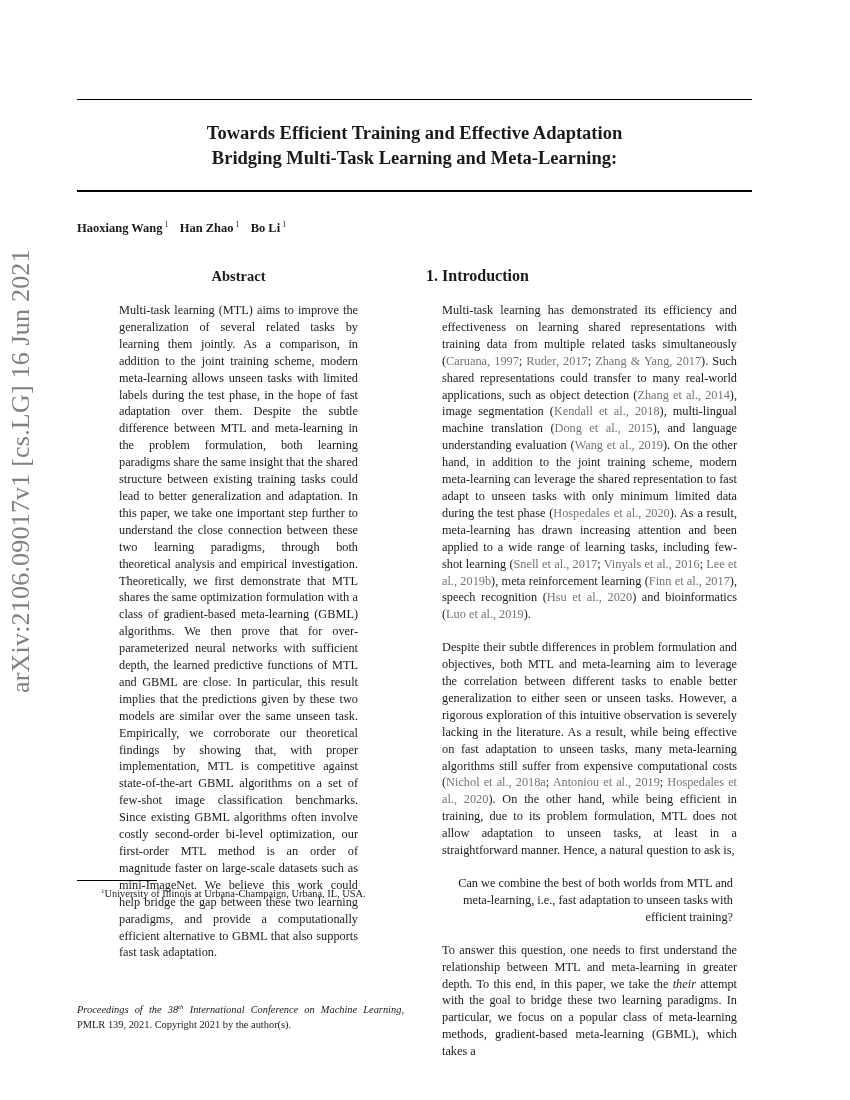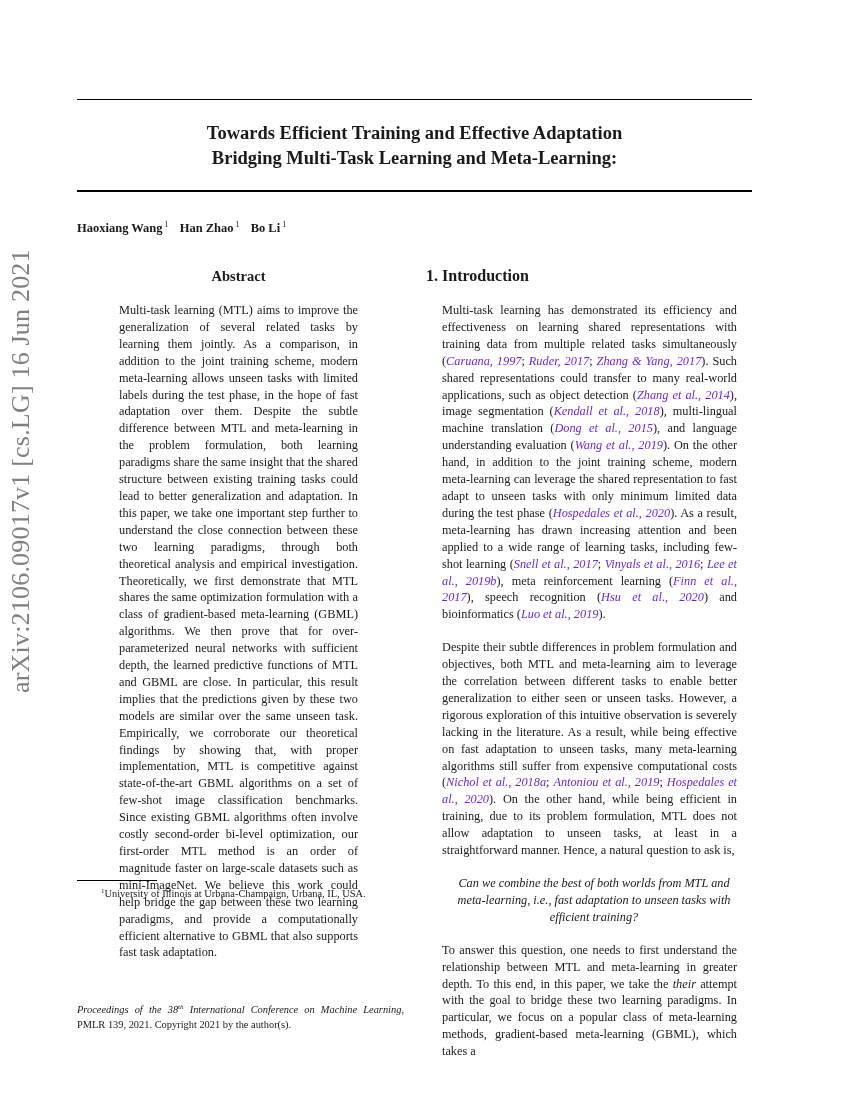--- a/index.html
+++ b/index.html
@@ -15,22 +15,22 @@
   .arxiv { position: absolute; left: 6px; top: 693px; transform-origin: 0 0; transform: rotate(-90deg);
            font-family: "Liberation Serif", "DejaVu Serif", serif; font-size: 26px; color: #808080;
            white-space: nowrap; letter-spacing: 0.2px; }
   .col { position: absolute; font-size: 12.3px; line-height: 16.9px; text-align: justify; }
   .col-left { left: 103px; top: 266px; width: 271px; }
   .col-right { left: 426px; top: 266px; width: 327px; }
   .h-abstract { text-align: center; font-weight: bold; font-size: 14.5px; margin: 0 0 9px 0; line-height: 20px; }
   .h-section { font-weight: bold; font-size: 16px; margin: 0 0 9px 0; line-height: 20px; }
   p { margin: 16px; }
   .para + .para { margin-top: 7px; }
-  .cite { color: #6d28d9; font-style: italic; }
-  .quote { font-style: italic; margin: 6px 20px 6px 29px; text-align: center; }
+  .cite { color: #737373; }
+  .quote { margin: 6px 20px 6px 29px; text-align: right; }
   .footnote-rule { position: absolute; left: 77px; top: 880px; width: 80px; height: 1px; background: #000; }
   .footnote { position: absolute; left: 85px; top: 884px; width: 327px; font-size: 10.4px; line-height: 14.5px; text-align: justify; }
   .footnote .ind { padding-left: 16px; }
   .footnote sup { font-size: 7px; vertical-align: 4px; }
   .proc { position: absolute; left: 77px; top: 1000px; width: 327px; font-size: 10.4px; line-height: 14.5px; text-align: justify; }
   .proc i sup { font-size: 7px; vertical-align: 4px; }
 </style>
 </head>
 <body>
 

